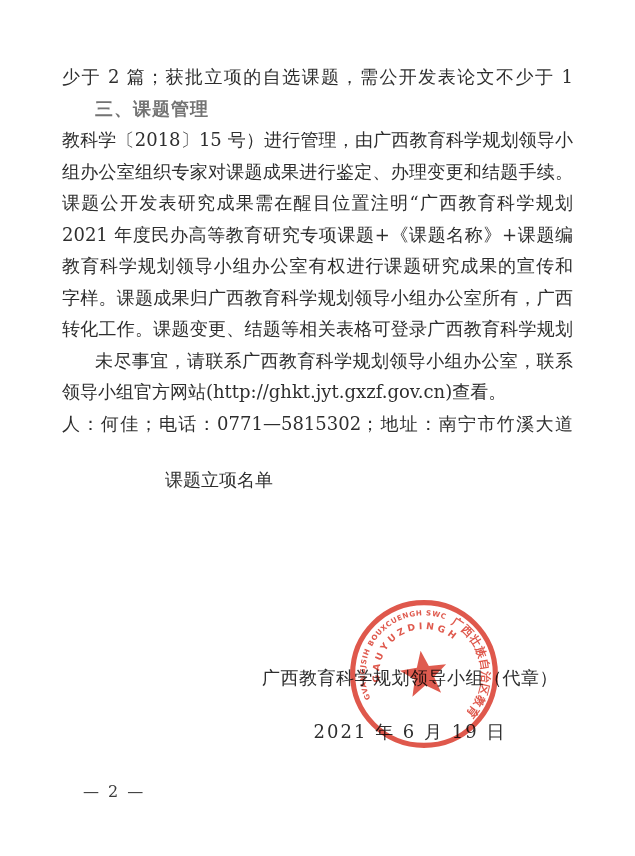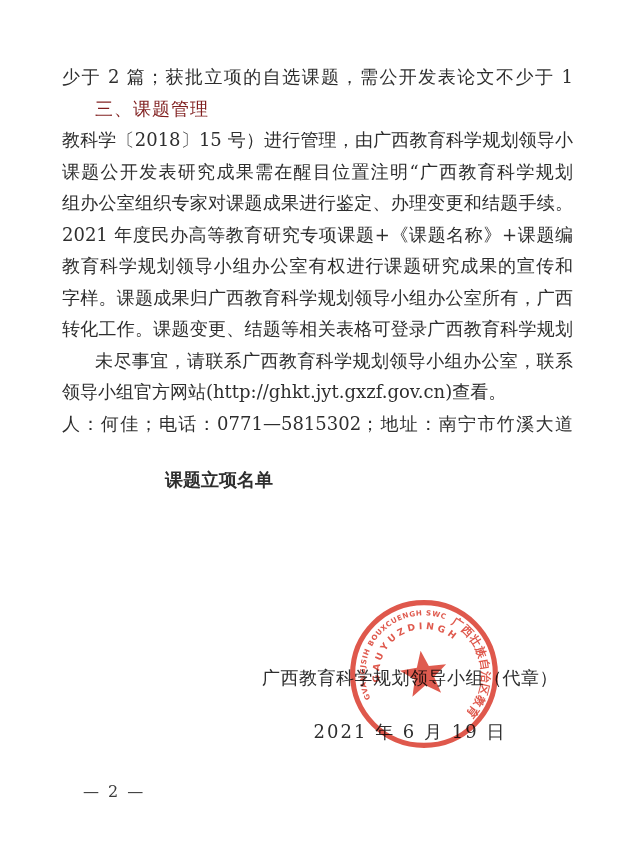--- a/index.html
+++ b/index.html
@@ -11,25 +11,25 @@
   }
   .textcol {
     position:absolute; left:62px; top:61px; width:511px;
     font-size:18px; line-height:31.5px;
   }
   .line { max-height:31.5px; overflow:hidden; white-space:nowrap; }
   .just  { white-space:normal; text-align:justify; text-align-last:justify; }
   .indent { text-indent:33px; }
   .heading {
     font-family:"DejaVu Sans","Liberation Sans",sans-serif;
-    font-weight:normal; color:#7f1d1d; letter-spacing:1px;
+    font-weight:bold; color:#737373; letter-spacing:1px;
   }
   .gap { height:25px; }
   .attach1 { padding-left:46px; }
-  .attach2 { padding-left:103px;font-weight:bold; }
+  .attach2 { padding-left:103px; }
   .signature {
     position:absolute; top:650px; right:77px;
     font-size:18px; text-align:center; color:#2e2e2e;
   }
   .sig-org { letter-spacing:0.5px; white-space:nowrap;margin-top:16px; }
   .sig-date { margin-top:30px; letter-spacing:2px; white-space:nowrap; }
   .pagenum {
     position:absolute; left:83px; top:782px;
     font-size:16px; color:#3c3c3c; letter-spacing:2px;
   }
@@ -48,22 +48,22 @@
 </style>
 </head>
 <body>
 
 <div class="page">
 
   <div class="textcol">
     <div class="line just">少于 2 篇；获批立项的自选课题，需公开发表论文不少于 1 篇。</div>
     <div class="line heading indent">三、课题管理</div>
     <div class="line just">教科学〔2018〕15 号）进行管理，由广西教育科学规划领导小</div>
+    <div class="line just">组办公室组织专家对课题成果进行鉴定、办理变更和结题手续。</div>
     <div class="line just">课题公开发表研究成果需在醒目位置注明“广西教育科学规划</div>
-    <div class="line just">组办公室组织专家对课题成果进行鉴定、办理变更和结题手续。</div>
     <div class="line just">2021 年度民办高等教育研究专项课题+《课题名称》+课题编号”</div>
     <div class="line just">教育科学规划领导小组办公室有权进行课题研究成果的宣传和</div>
     <div class="line just">字样。课题成果归广西教育科学规划领导小组办公室所有，广西</div>
     <div class="line just">转化工作。课题变更、结题等相关表格可登录广西教育科学规划</div>
     <div class="line just indent">未尽事宜，请联系广西教育科学规划领导小组办公室，联系</div>
     <div class="line">领导小组官方网站(http://ghkt.jyt.gxzf.gov.cn)查看。</div>
     <div class="line just">人：何佳；电话：0771—5815302；地址：南宁市竹溪大道 69 号</div>
     <div class="gap"></div>
     <div class="line attach2">课题立项名单</div>
   </div>

